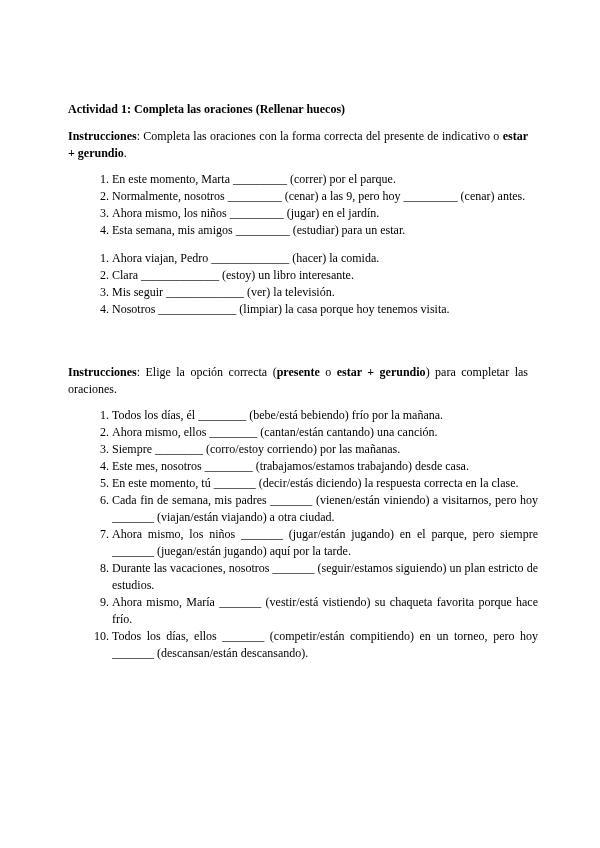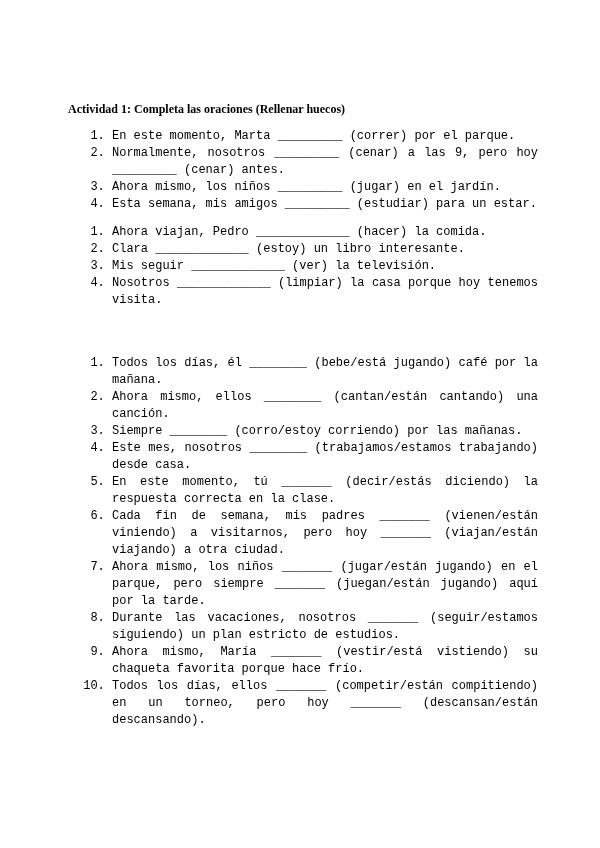--- a/index.html
+++ b/index.html
@@ -32,55 +32,56 @@
   }
   .instructions {
     margin: 0 0 9px 0;
     text-align: justify;
   }
   .instructions b { font-weight: bold; }
   ol.exercise-list {
     margin: 0 -10px 0 0;
     padding: 0 0 0 44px;
     list-style: decimal;
-    font-family: Liberation Mono, monospace;
   }
   ol.exercise-list li {
     margin: 0;
     padding: 0;
     text-align: justify;
   }
 </style>
 </head>
 <body>
 
 <div class="page">
 
   <div class="section">
     <h2 class="activity-heading">Actividad 1: Completa las oraciones (Rellenar huecos)</h2>
+    <p class="instructions"><b>Instrucciones</b><span>: Completa las oraciones con la forma correcta del presente de indicativo o </span><b>estar + gerundio</b><span>.</span></p>
     <ol class="exercise-list">
       <li><span>En este momento, Marta _________ (correr) por el parque.</span></li>
       <li><span>Normalmente, nosotros _________ (cenar) a las 9, pero hoy _________ (cenar) antes.</span></li>
       <li><span>Ahora mismo, los niños _________ (jugar) en el jardín.</span></li>
       <li><span>Esta semana, mis amigos _________ (estudiar) para un estar.</span></li>
     </ol>
   </div>
 
   <div class="section gap-small">
     <ol class="exercise-list">
       <li><span>Ahora viajan, Pedro _____________ (hacer) la comida.</span></li>
       <li><span>Clara _____________ (estoy) un libro interesante.</span></li>
       <li><span>Mis seguir _____________ (ver) la televisión.</span></li>
       <li><span>Nosotros _____________ (limpiar) la casa porque hoy tenemos visita.</span></li>
     </ol>
   </div>
 
   <div class="section gap-large">
+    <p class="instructions"><b>Instrucciones</b><span>: Elige la opción correcta (</span><b>presente</b><span> o </span><b>estar + gerundio</b><span>) para completar las oraciones.</span></p>
     <ol class="exercise-list">
-      <li><span>Todos los días, él ________ (bebe/está jugando) café por la mañana.</span></li>
+      <li><span>Todos los días, él ________ (bebe/está bebiendo) frío por la mañana.</span></li>
       <li><span>Ahora mismo, ellos ________ (cantan/están cantando) una canción.</span></li>
       <li><span>Siempre ________ (corro/estoy corriendo) por las mañanas.</span></li>
       <li><span>Este mes, nosotros ________ (trabajamos/estamos trabajando) desde casa.</span></li>
       <li><span>En este momento, tú _______ (decir/estás diciendo) la respuesta correcta en la clase.</span></li>
       <li><span>Cada fin de semana, mis padres _______ (vienen/están viniendo) a visitarnos, pero hoy _______ (viajan/están viajando) a otra ciudad.</span></li>
       <li><span>Ahora mismo, los niños _______ (jugar/están jugando) en el parque, pero siempre _______ (juegan/están jugando) aquí por la tarde.</span></li>
       <li><span>Durante las vacaciones, nosotros _______ (seguir/estamos siguiendo) un plan estricto de estudios.</span></li>
       <li><span>Ahora mismo, María _______ (vestir/está vistiendo) su chaqueta favorita porque hace frío.</span></li>
       <li><span>Todos los días, ellos _______ (competir/están compitiendo) en un torneo, pero hoy _______ (descansan/están descansando).</span></li>
     </ol>

